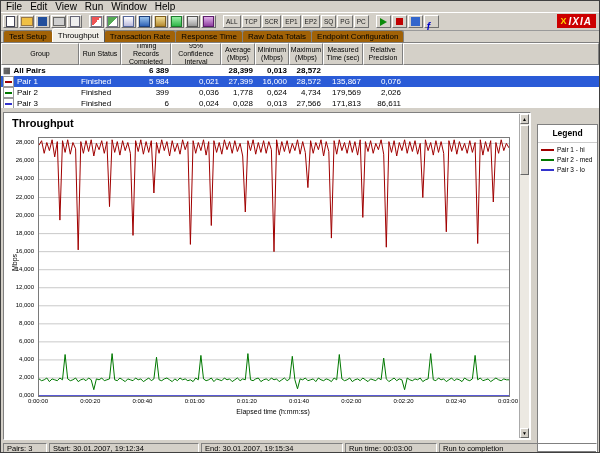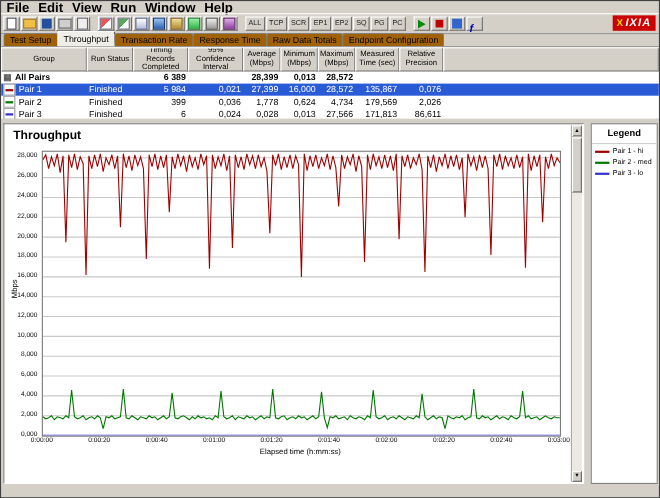--- a/index.html
+++ b/index.html
@@ -1,21 +1,21 @@
 <!DOCTYPE html>
 <html><head>
 <meta charset="utf-8">
 <style>
   html,body{margin:0;padding:0;background:#808080;}
   #win{position:relative;width:600px;height:453px;background:#d4d0c8;
        font-family:"Liberation Sans",sans-serif;overflow:hidden;color:#000;
        border:1px solid #404040;box-sizing:border-box;}
 
   
-  .menubar{position:absolute;left:0;top:0;right:0;height:11px;display:flex;align-items:center;font-size:12px;padding-left:1px;font-weight:bold;}
+  .menubar{position:absolute;left:0;top:0;right:0;height:11px;display:flex;align-items:center;font-size:10px;padding-left:1px;}
   .menu-item{padding:0 4px;}
 
   
   .toolbar{position:absolute;left:0;top:11px;right:0;height:17px;border-top:1px solid #ffffff;
            border-bottom:1px solid #9a9a9a;display:flex;align-items:center;padding-left:2px;gap:1px;}
   .tbtn{height:13px;min-width:15px;background:#d4d0c8;border:1px solid;border-color:#fff #6f6f6f #6f6f6f #fff;
         display:flex;align-items:center;justify-content:center;box-sizing:border-box;}
   .tbtn.txt{font-size:6.5px;padding:0 2px;color:#222;}
   .tsep{width:5px;height:13px;}
   .icn{display:block;}
@@ -78,21 +78,21 @@
   .ytick{position:absolute;right:1px;transform:translateY(-50%);font-size:6px;}
   .xticks{position:absolute;left:34px;top:285px;width:470px;height:8px;}
   .xtick{position:absolute;transform:translateX(-50%);font-size:6px;white-space:nowrap;}
   .xlab{position:absolute;left:34px;top:295px;width:470px;text-align:center;font-size:7px;}
   .vscroll{position:absolute;right:1px;top:1px;width:10px;height:324px;background:#ece9e2;border-left:1px solid #aaa;box-sizing:border-box;}
   .sbtn{position:absolute;left:0;width:9px;height:10px;background:#d4d0c8;border:1px solid;border-color:#fff #666 #666 #fff;
         box-sizing:border-box;font-size:5px;display:flex;align-items:center;justify-content:center;}
   .sup{top:0;} .sdn{bottom:0;}
   .sthumb{position:absolute;left:0;top:11px;width:9px;height:50px;background:#d4d0c8;border:1px solid;border-color:#fff #666 #666 #fff;box-sizing:border-box;}
 
-  .legendpanel{position:absolute;left:536px;top:0;width:61px;height:328px;background:#fff;border:1px solid #808080;box-sizing:border-box;}
+  .legendpanel{position:absolute;left:536px;top:12px;width:61px;height:328px;background:#fff;border:1px solid #808080;box-sizing:border-box;}
   .legend-title{font-size:8.5px;font-weight:bold;text-align:center;padding:3px 0 4px;border-bottom:1px solid #ccc;}
   .lrow{display:flex;align-items:center;gap:3px;padding:3px 2px 0 3px;}
   .lswatch{width:13px;height:2px;flex:none;}
   .llabel{font-size:6.5px;white-space:nowrap;}
 
   
   .statusbar{position:absolute;left:0;top:441px;right:0;height:12px;display:flex;gap:2px;padding:1px 2px;box-sizing:border-box;}
   .seg{border:1px solid;border-color:#808080 #fff #fff #808080;font-size:7.5px;line-height:9px;padding:0 3px;
        white-space:nowrap;overflow:hidden;box-sizing:border-box;}
 </style>
@@ -353,14 +353,21 @@
             <div class="llabel">Pair 2 - med</div>
           </div>
           <div class="lrow">
             <div class="lswatch" style="background: rgb(51, 51, 204);"></div>
             <div class="llabel">Pair 3 - lo</div>
           </div>
         </div>
     </div>
   </div>
 
+  <div class="statusbar">
+      <div class="seg" style="width: 44px;">Pairs: 3</div>
+      <div class="seg" style="width: 150px;">Start: 30.01.2007, 19:12:34</div>
+      <div class="seg" style="width: 142px;">End: 30.01.2007, 19:15:34</div>
+      <div class="seg" style="width: 92px;">Run time: 00:03:00</div>
+      <div class="seg" style="flex: 1 1 0%;">Run to completion</div>
+    </div>
 
 </div>
 
 </body></html>

